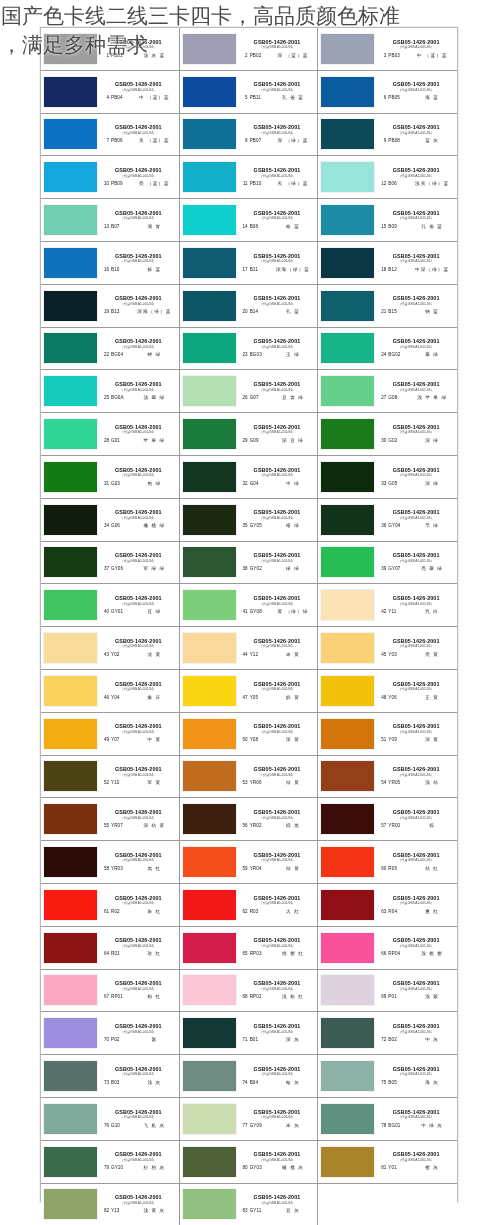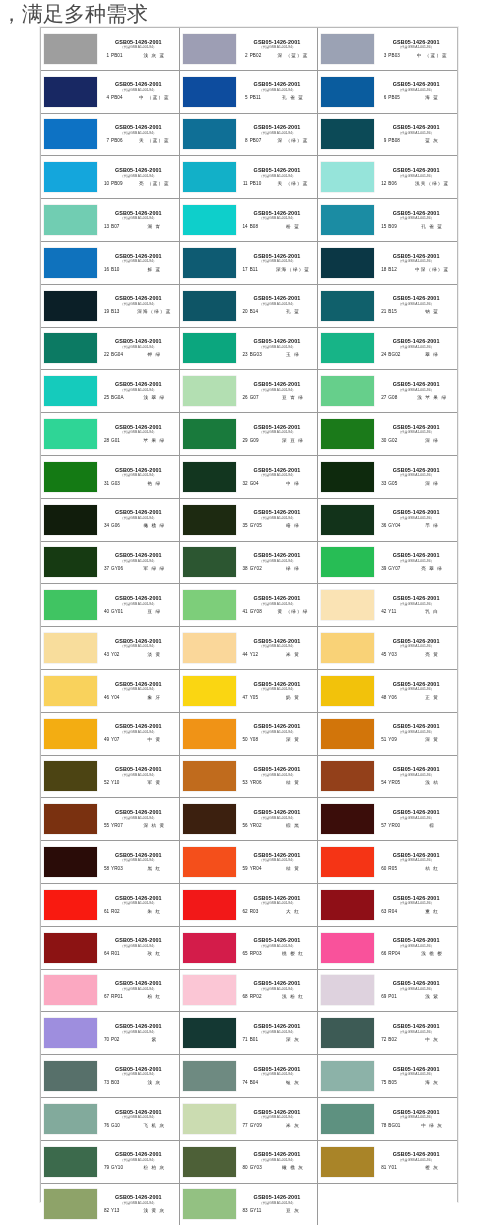--- a/index.html
+++ b/index.html
@@ -1077,14 +1077,15 @@
             <span class="code">GY11</span>
             <span class="cname">豆        灰</span>
           </div>
         </div>
       </div>
       <div class="cell blank"></div>
     </div>
 </div>
 
 <div id="title-overlay">
+  <div class="tline l1">国产色卡线二线三卡四卡，高品质颜色标准</div>
   <div class="tline l2">，满足多种需求</div>
 </div>
 
 </body></html>

